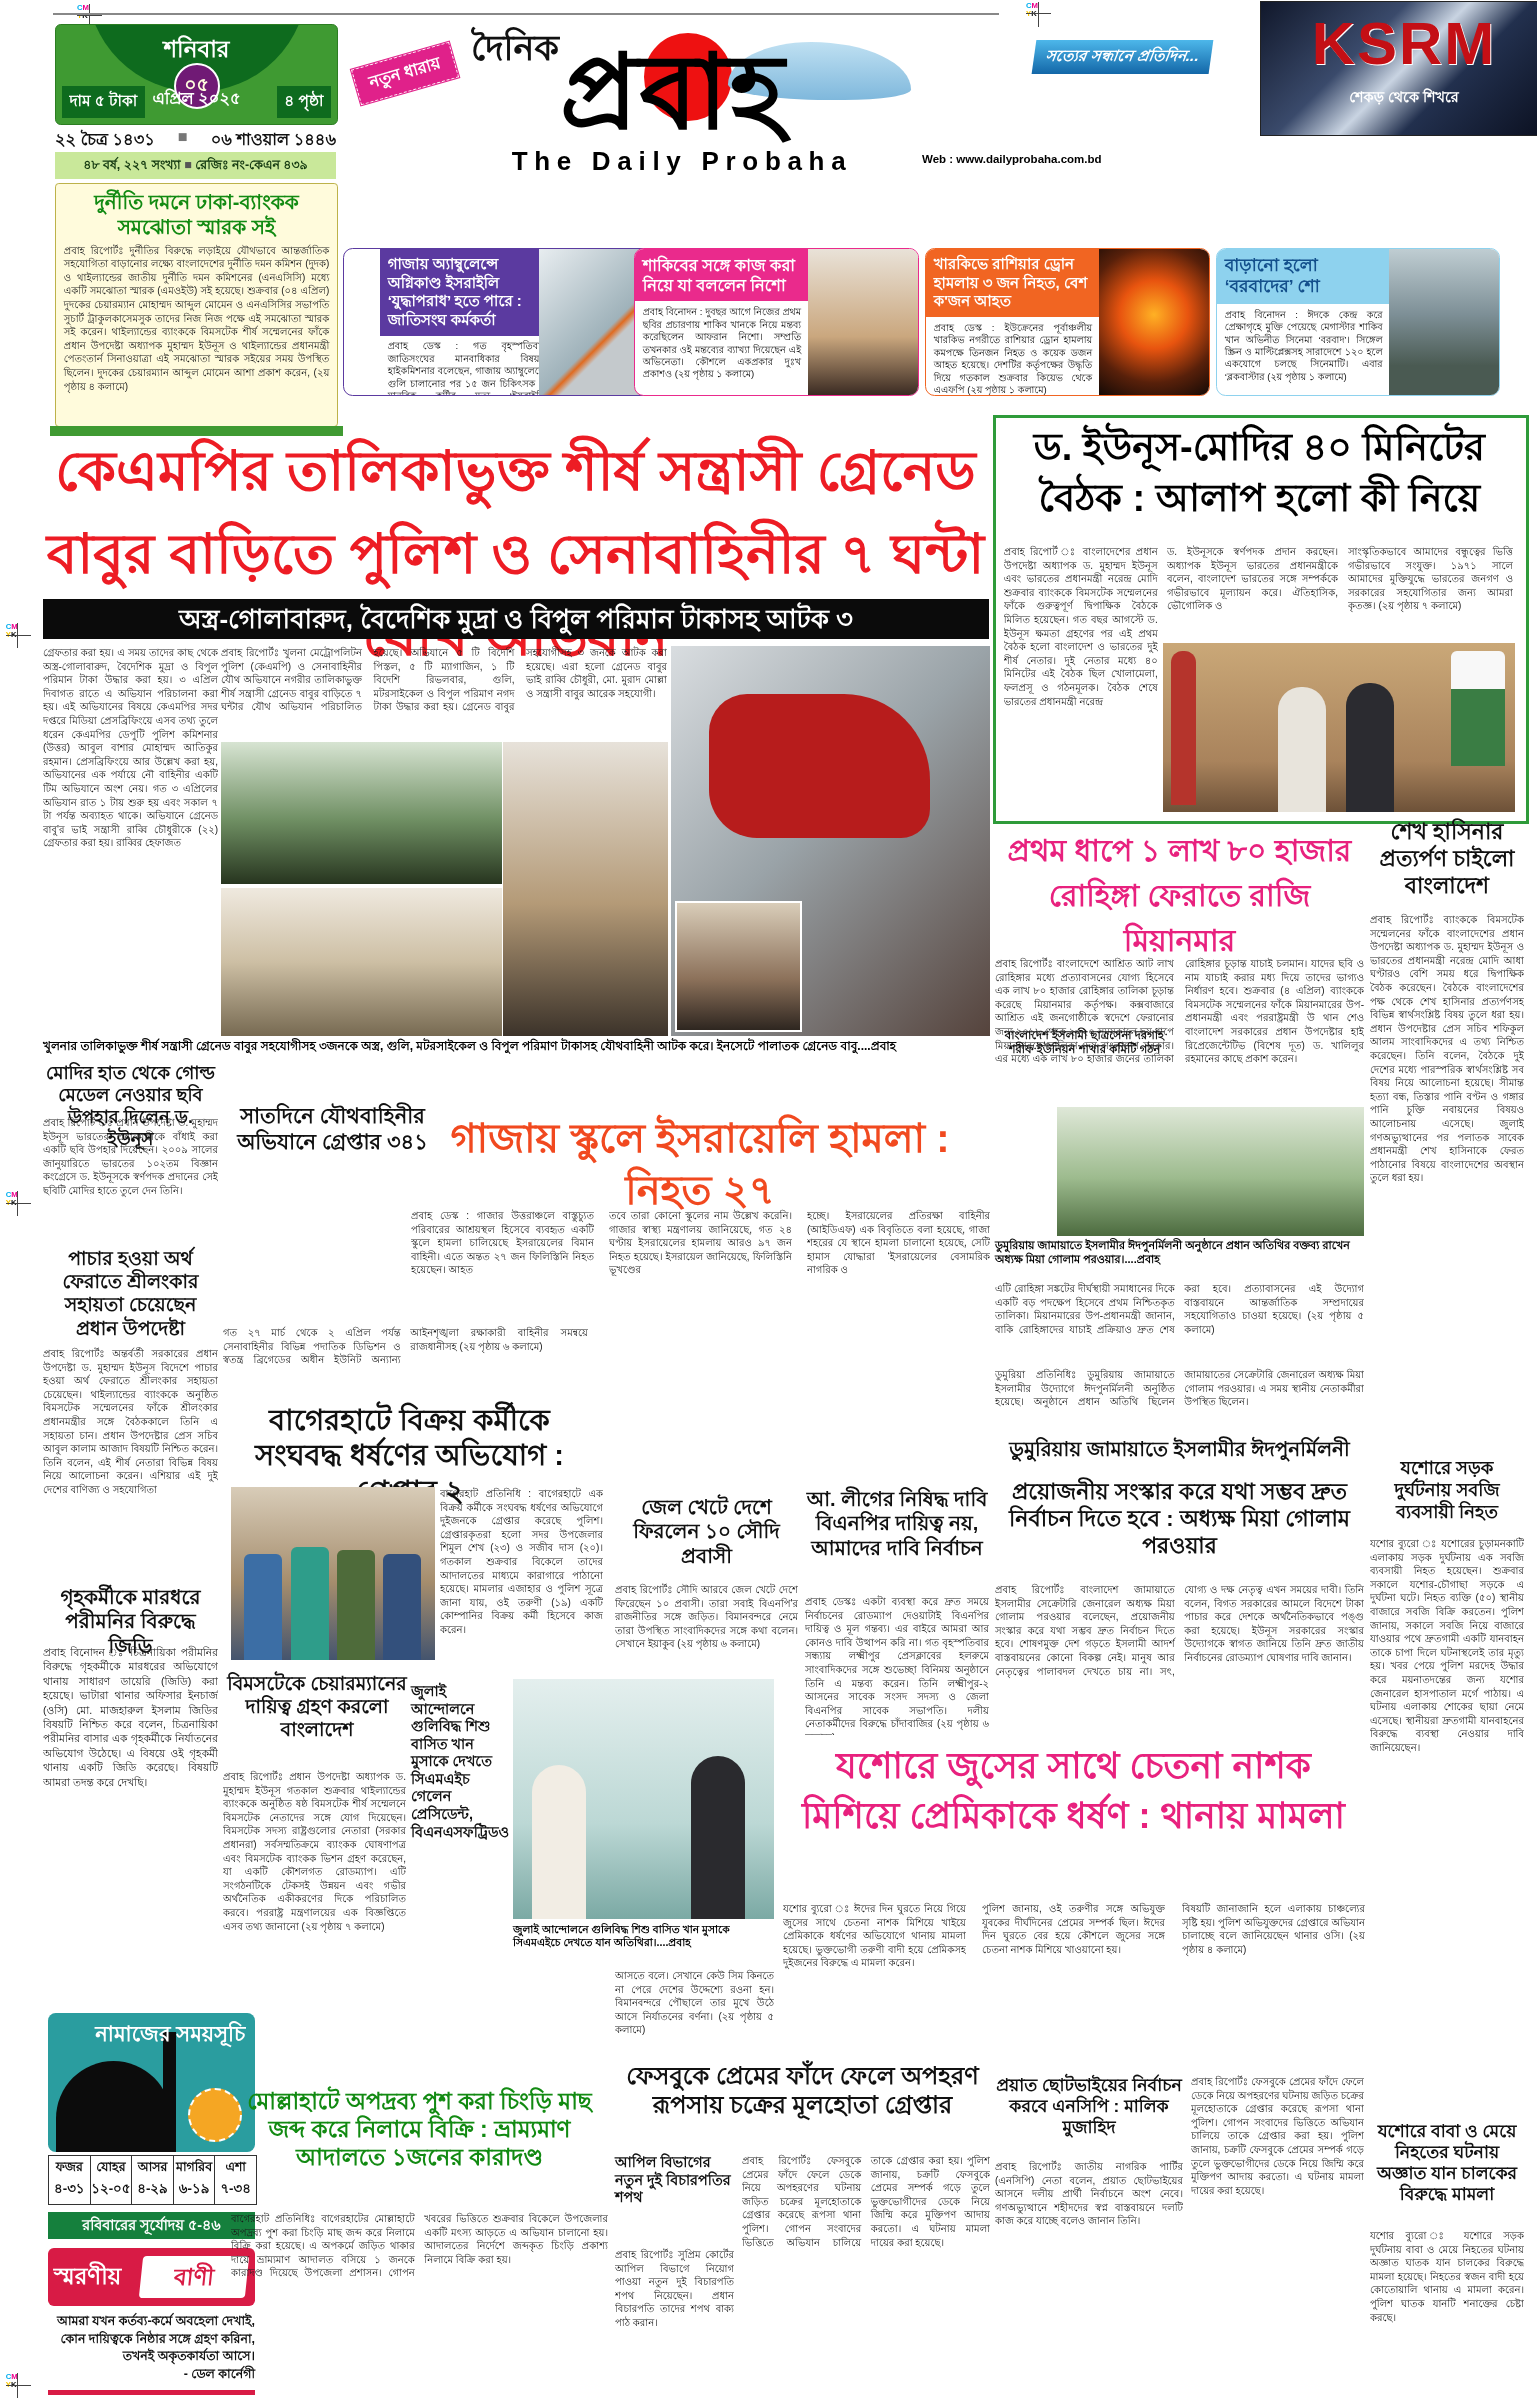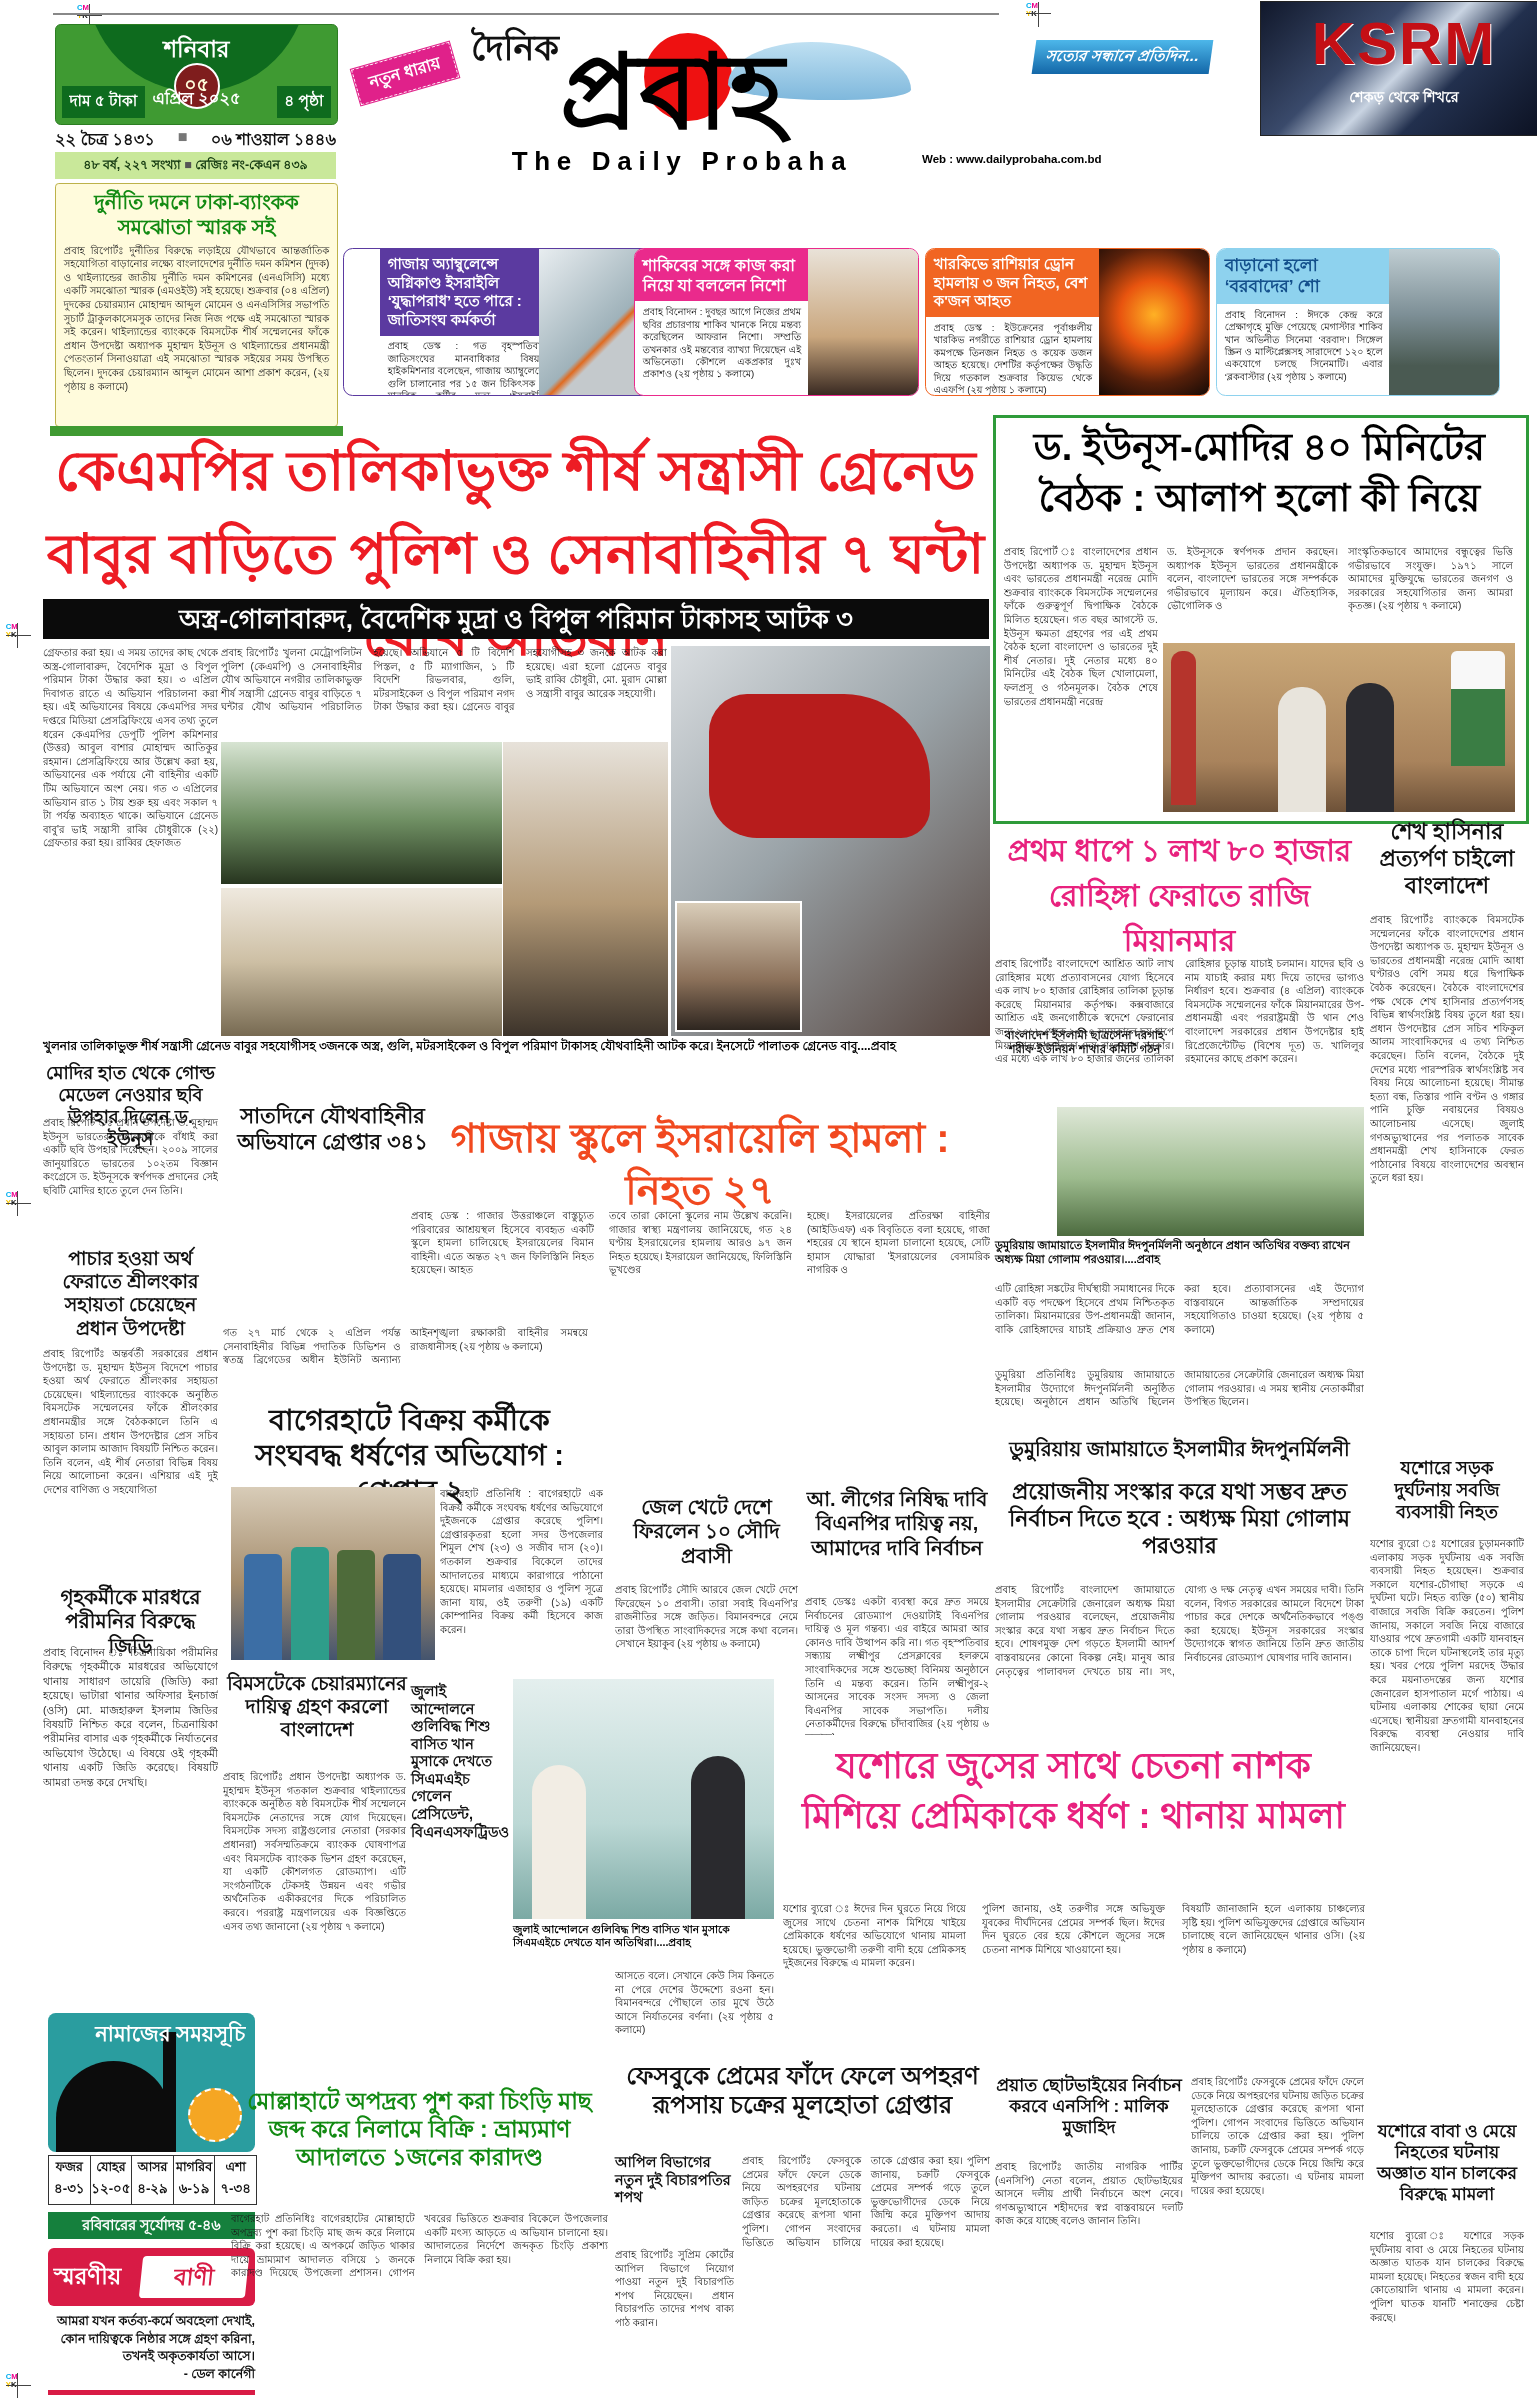--- a/index.html
+++ b/index.html
@@ -17,21 +17,21 @@
   .reg{width:25px;height:25px;font-size:7.7px;font-weight:bold;line-height:1;}
   .reg .c{color:#00aeef}.reg .m{color:#ec008c}.reg .y{color:#f7c600}.reg .k{color:#111}
   .reg:before{content:"";position:absolute;left:11.5px;top:0;width:1px;height:25px;background:#444;}
   .reg:after{content:"";position:absolute;top:11.5px;left:0;height:1px;width:25px;background:#444;}
   
   .datebox{background:#3f9a32;border-radius:5.8px;overflow:hidden;border:1px solid #2c7d22;}
   .datebox .arc{position:absolute;left:50%;top:-58px;transform:translateX(-50%);width:221px;height:125px;
                 background:#0e6b1e;border-radius:0 0 115px 115px;}
   .datebox .day{position:absolute;top:5.8px;width:100%;text-align:center;color:#fff;font-size:23px;font-weight:bold;}
   .datebox .num{position:absolute;left:50%;top:38px;transform:translateX(-50%);width:42px;height:42px;border-radius:50%;
-                background:#7f1d1d;border:2.9px solid #fff;color:#ffd;font-size:19px;font-weight:bold;text-align:center;line-height:40px;}
+                background:#701a75;border:2.9px solid #fff;color:#ffd;font-size:19px;font-weight:bold;text-align:center;line-height:40px;}
   .datebox .my{position:absolute;top:61px;width:100%;text-align:center;color:#ffffff;font-size:16.3px;font-weight:bold;}
   .chip{position:absolute;bottom:5.8px;background:#0e6b1e;color:#fff;font-size:15.4px;font-weight:bold;padding:2.9px 7.7px;}
   .greenbar{background:#c9e89a;color:#143a10;font-size:12.5px;font-weight:bold;text-align:center;line-height:27px;}
   
   .ybox{background:#fffbdc;border:1px solid #bdb24a;border-radius:3.8px;}
   .ybox .gh{color:#128a12;font-size:20px;font-weight:bold;text-align:center;line-height:1.25;padding:5.8px 3.8px 1.9px;}
   .ybox .gbar{position:absolute;left:-5.8px;right:-5.8px;bottom:-9.6px;height:9.6px;background:#3f9a32;}
   
   .tag{background:#e0218a;color:#fff;font-size:16.3px;font-weight:bold;padding:3.8px 13.4px;border:1.9px dashed #fff;
        outline:1.9px solid #e0218a;transform:rotate(-16deg);}

